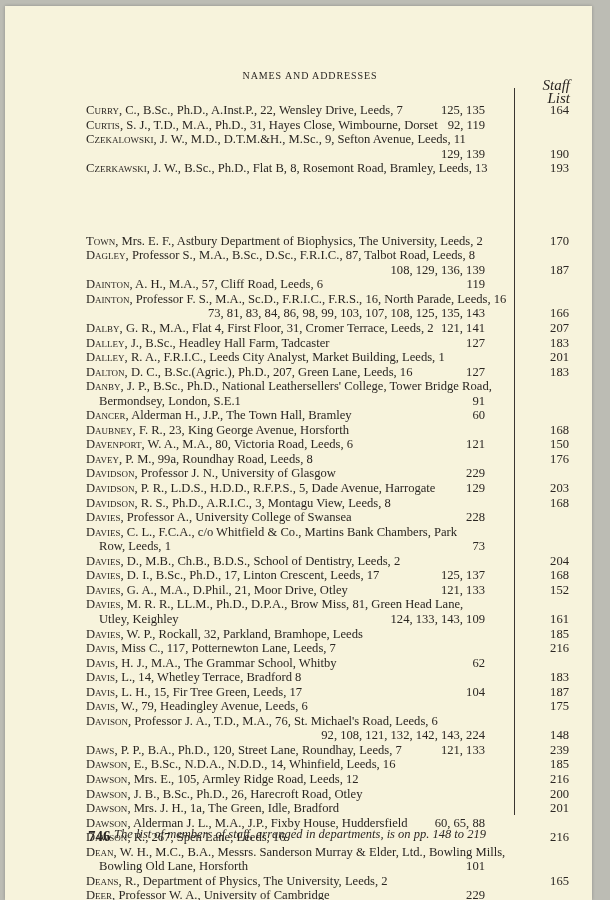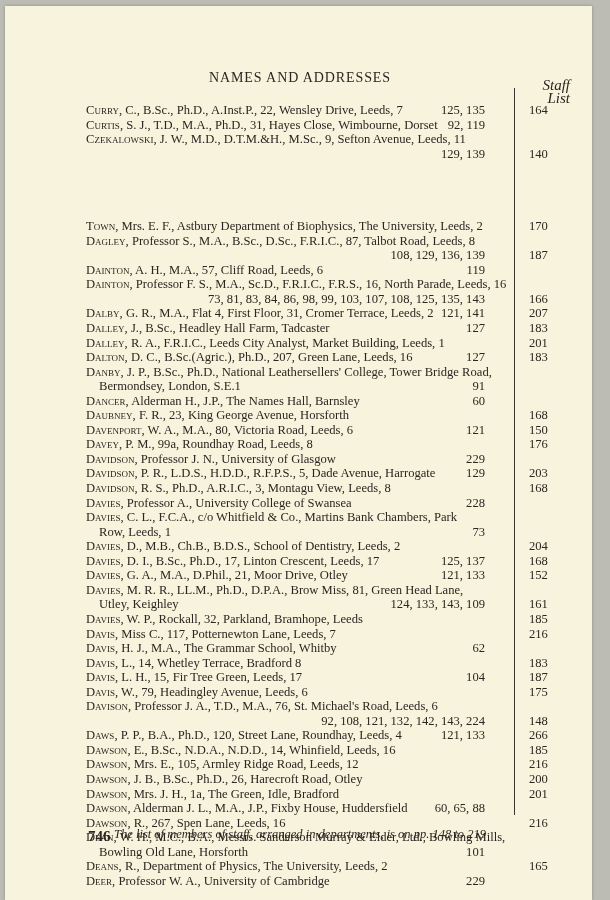--- a/index.html
+++ b/index.html
@@ -8,41 +8,41 @@
     background: #bcbcb4;
     font-family: "Liberation Serif", "DejaVu Serif", serif;
     color: #2a2622;
   }
   .paper {
     position: absolute; left: 5px; top: 6px; width: 587px; height: 894px;
     background: #f7f3dc;
     box-shadow: 0 0 3px rgba(0,0,0,0.25);
   }
   .running-head {
-    position: absolute; left: 0; top: 70px; width: 600px; text-align: center;
-    font-size: 14px; letter-spacing: 0.9px; text-transform: uppercase;
+    position: absolute; left: 10px; top: 70px; width: 600px; text-align: center;
+    font-size: 10px; letter-spacing: 0.9px; text-transform: uppercase;
   }
   .staff-head {
     position: absolute; left: 516px; top: 79px; width: 54px;
     font-style: italic; font-size: 15px; line-height: 13px; text-align: right;
   }
   .rule {
     position: absolute; left: 514px; top: 88px; width: 1px; height: 727px;
     background: #3a3530;
   }
   .entries {
     position: absolute; left: 86px; top: 103px; width: 488px;
     font-size: 12.6px; line-height: 14.55px;
   }
   .entry { position: relative; }
   .line { position: relative; height: 14.55px; white-space: nowrap; }
   .line .txt { position: absolute; left: 0; text-align: right; }
   .line.cont .txt { left: 13px; }
   .line .pages { position: absolute; right: 89px; text-align: center; }
-  .line .staff { position: absolute; right: 5px; width: 40px; text-align: left; }
+  .line .staff { position: absolute; right: 5px; width: 40px; text-align: right; }
   .sc { font-variant: small-caps; }
   .gap { height: 58px; }
   .footnote {
     position: absolute; left: 0; top: 827px; width: 600px; text-align: center;
     font-style: italic; font-size: 12.5px; font-family: Liberation Serif, serif;
   }
   .pageno { position: absolute; left: 88px; top: 828px; font-size: 15px; font-weight: bold; }
 </style>
 </head>
 <body>
@@ -76,21 +76,28 @@
       </div>
       <div class="entry">
         <div class="line">
           <span class="txt"><span class="sc">Czekalowski</span><span>, J. W., M.D., D.T.M.&amp;H., M.Sc., 9, Sefton Avenue, Leeds, 11</span></span>
           <span class="pages"></span>
           <span class="staff"></span>
         </div>
         <div class="line cont">
           <span class="txt"><span></span></span>
           <span class="pages">129, 139</span>
-          <span class="staff">140</span>
+          <span class="staff">190</span>
+        </div>
+      </div>
+      <div class="entry">
+        <div class="line">
+          <span class="txt"><span class="sc">Czerkawski</span><span>, J. W., B.Sc., Ph.D., Flat B, 8, Rosemont Road, Bramley, Leeds, 13</span></span>
+          <span class="pages"></span>
+          <span class="staff">193</span>
         </div>
       </div>
     </div>
   <div class="gap"></div>
   <div id="group-b">
       <div class="entry">
         <div class="line">
           <span class="txt"><span class="sc">Town</span><span>, Mrs. E. F., Astbury Department of Biophysics, The University, Leeds, 2</span></span>
           <span class="pages"></span>
           <span class="staff">170</span>
@@ -162,21 +169,21 @@
           <span class="staff"></span>
         </div>
         <div class="line cont">
           <span class="txt"><span>Bermondsey, London, S.E.1</span></span>
           <span class="pages">91</span>
           <span class="staff"></span>
         </div>
       </div>
       <div class="entry">
         <div class="line">
-          <span class="txt"><span class="sc">Dancer</span><span>, Alderman H., J.P., The Names Hall, Barnsley</span></span>
+          <span class="txt"><span class="sc">Dancer</span><span>, Alderman H., J.P., The Town Hall, Bramley</span></span>
           <span class="pages">60</span>
           <span class="staff"></span>
         </div>
       </div>
       <div class="entry">
         <div class="line">
           <span class="txt"><span class="sc">Daubney</span><span>, F. R., 23, King George Avenue, Horsforth</span></span>
           <span class="pages"></span>
           <span class="staff">168</span>
         </div>
@@ -317,23 +324,23 @@
           <span class="staff"></span>
         </div>
         <div class="line cont">
           <span class="txt"><span></span></span>
           <span class="pages">92, 108, 121, 132, 142, 143, 224</span>
           <span class="staff">148</span>
         </div>
       </div>
       <div class="entry">
         <div class="line">
-          <span class="txt"><span class="sc">Daws</span><span>, P. P., B.A., Ph.D., 120, Street Lane, Roundhay, Leeds, 4</span></span>
+          <span class="txt"><span class="sc">Daws</span><span>, P. P., B.A., Ph.D., 120, Street Lane, Roundhay, Leeds, 7</span></span>
           <span class="pages">121, 133</span>
-          <span class="staff">266</span>
+          <span class="staff">239</span>
         </div>
       </div>
       <div class="entry">
         <div class="line">
           <span class="txt"><span class="sc">Dawson</span><span>, E., B.Sc., N.D.A., N.D.D., 14, Whinfield, Leeds, 16</span></span>
           <span class="pages"></span>
           <span class="staff">185</span>
         </div>
       </div>
       <div class="entry">

